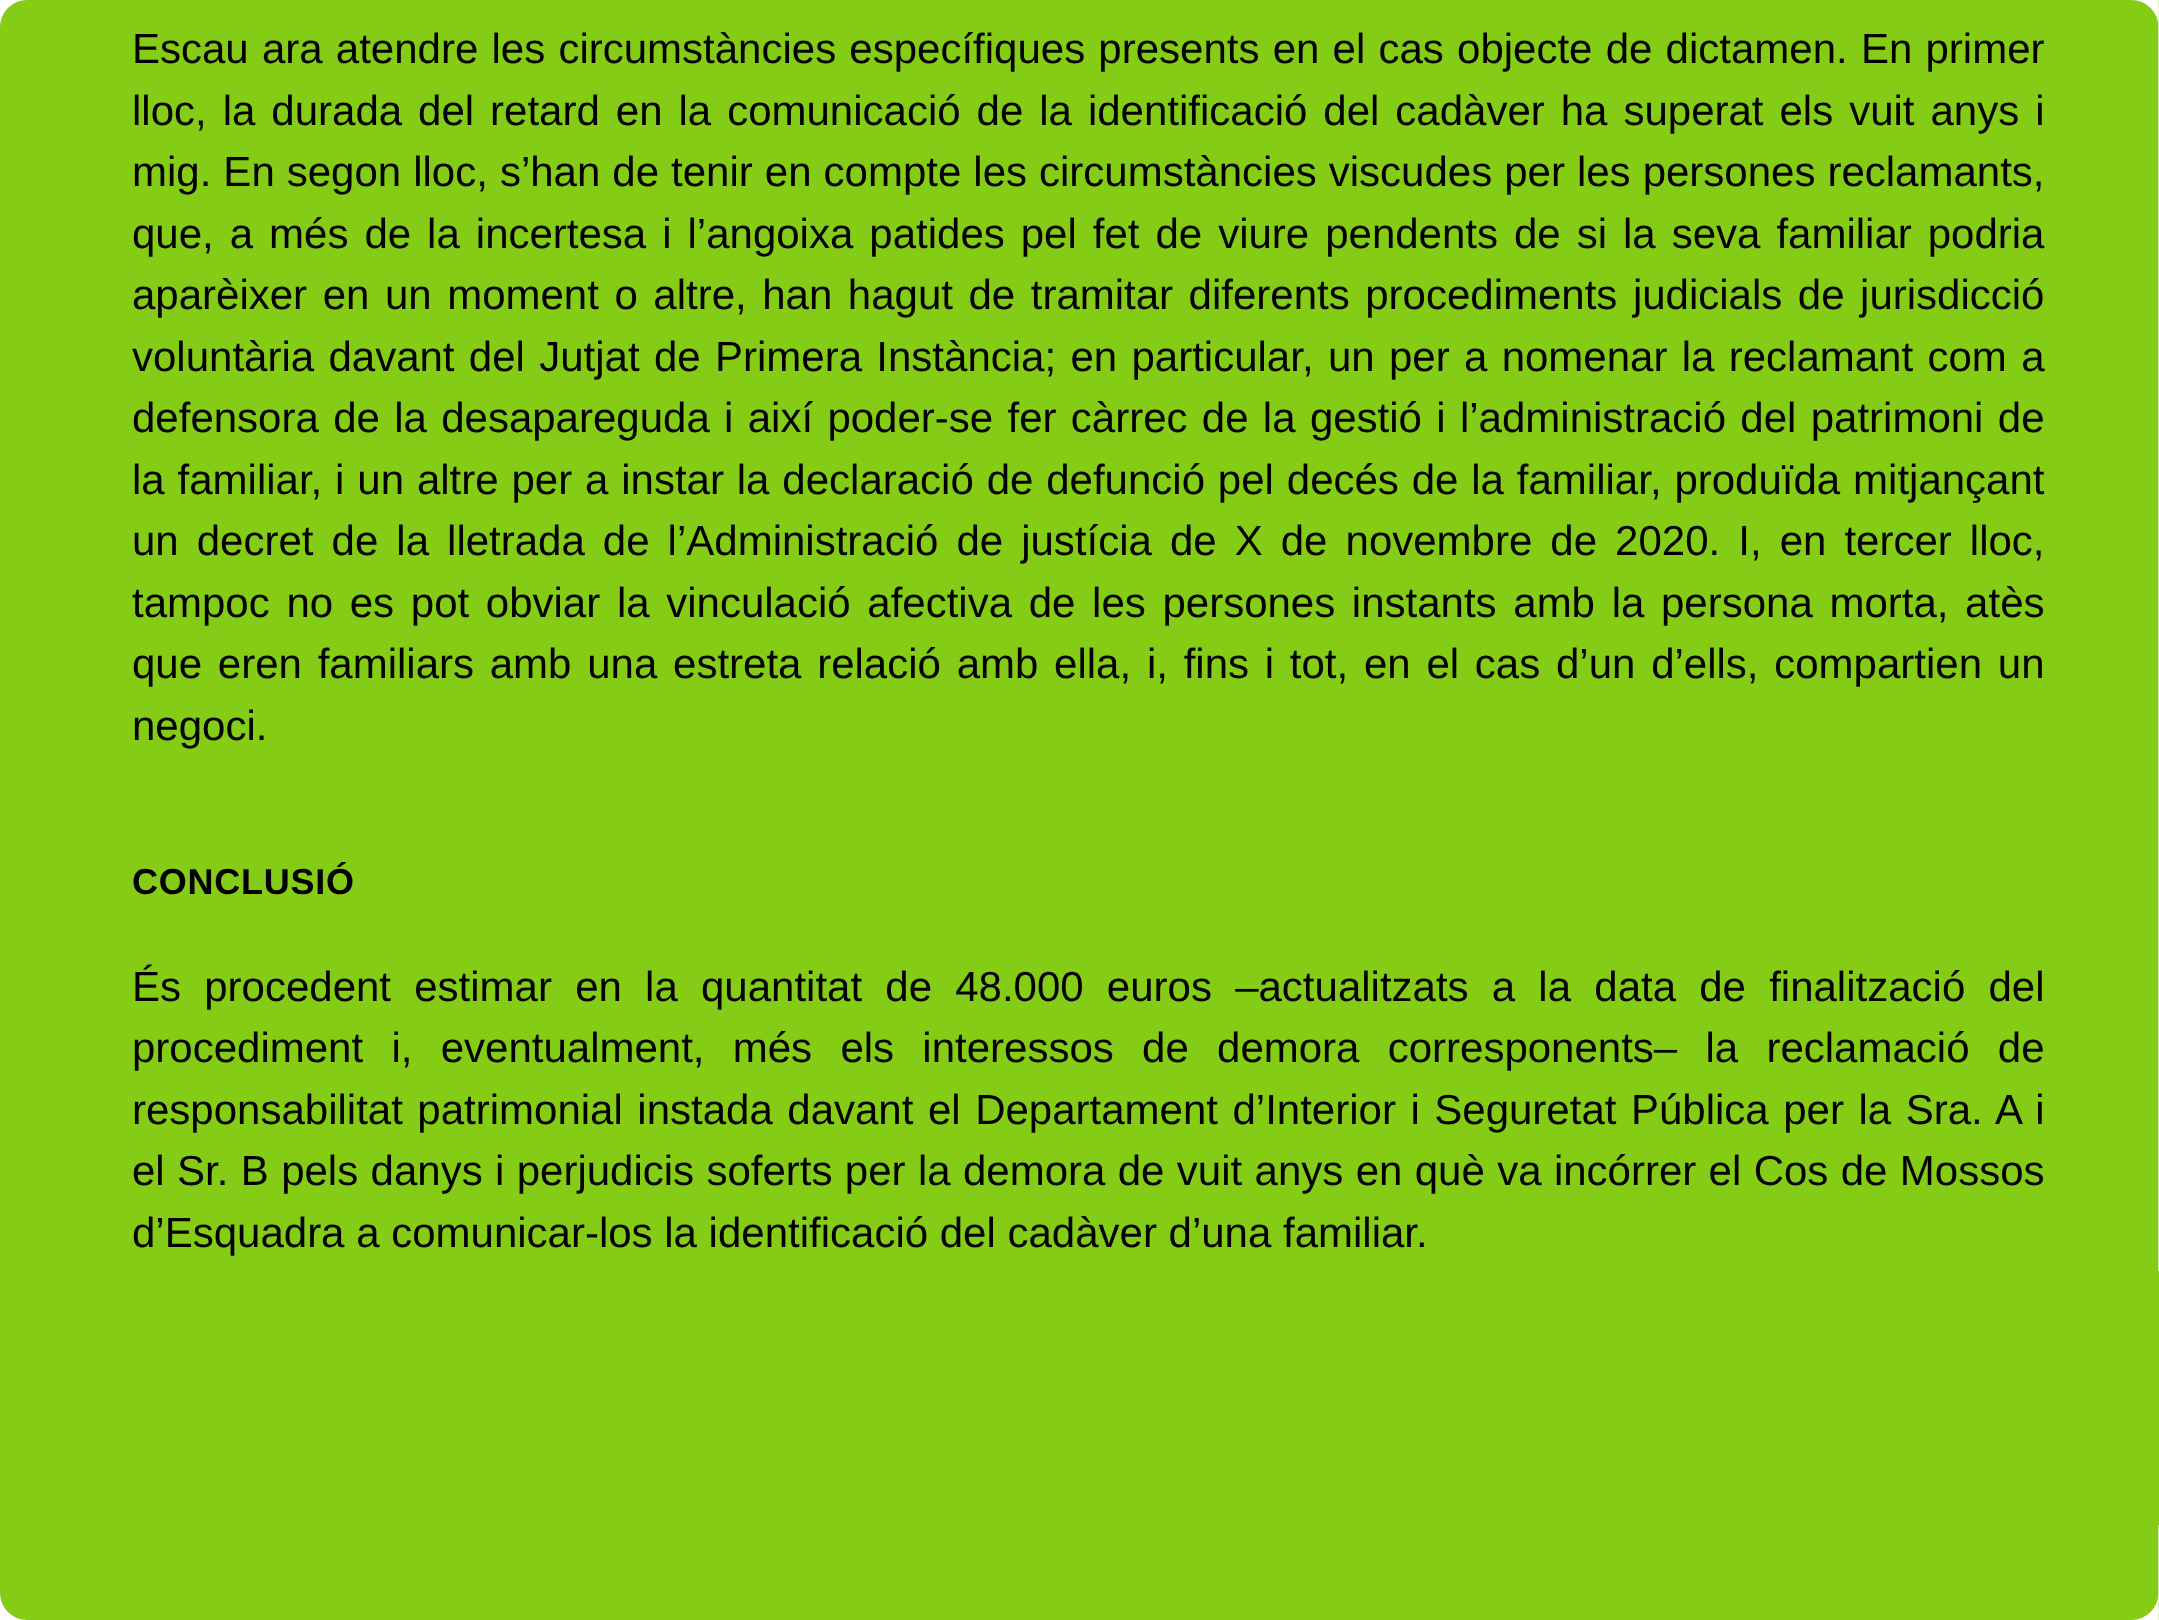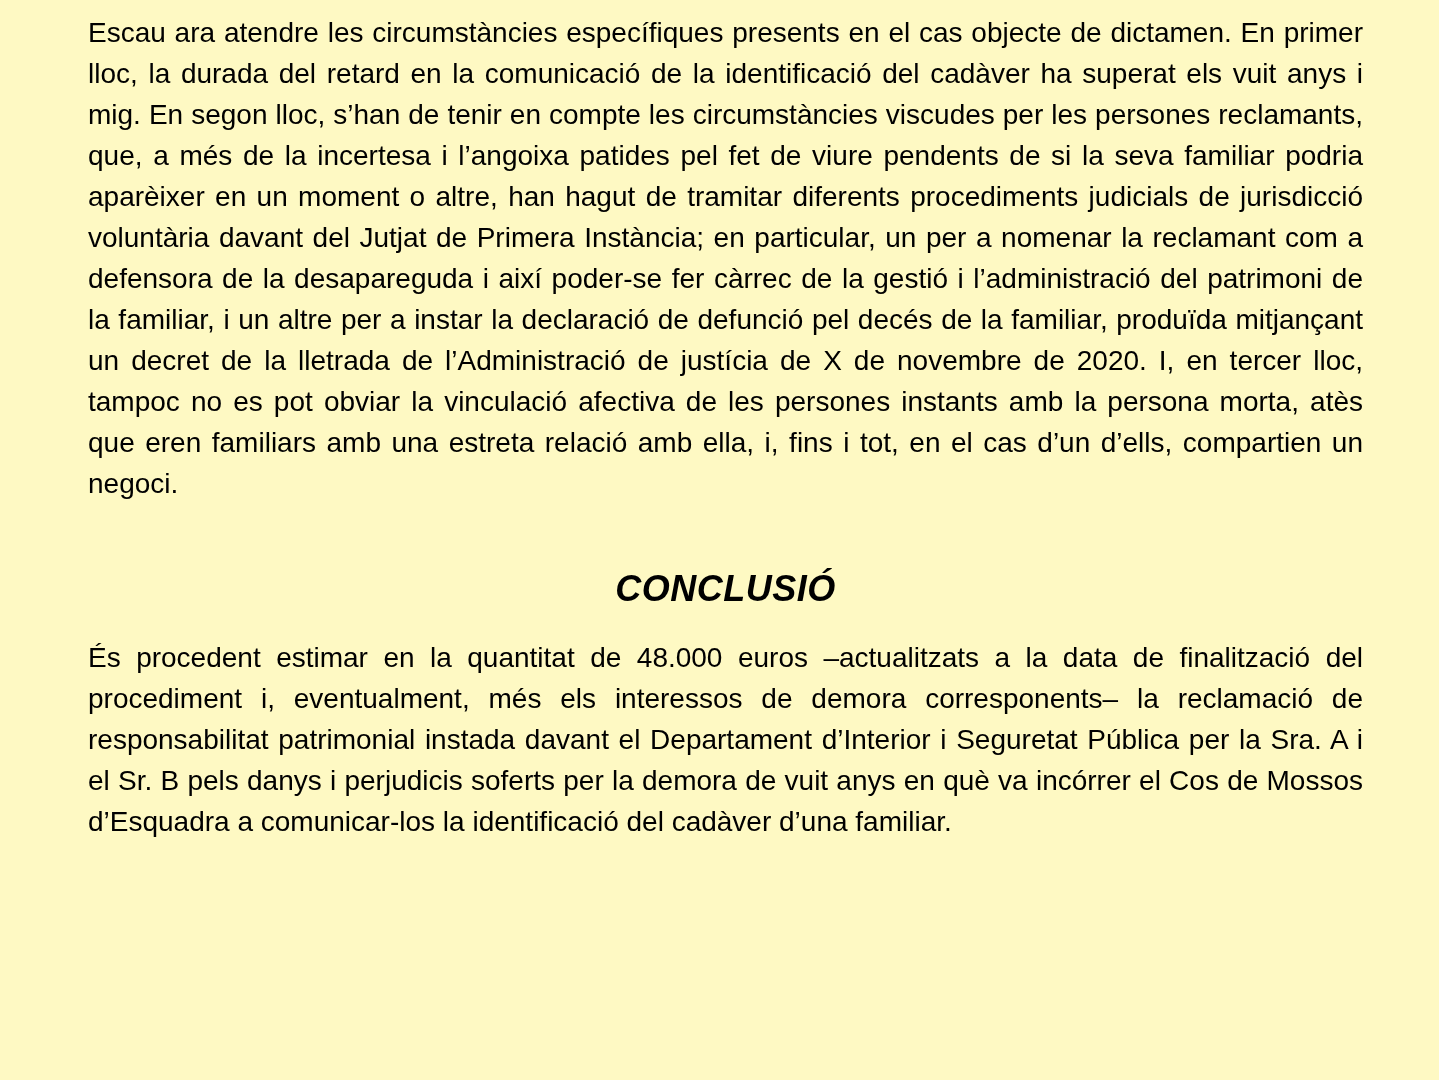--- a/index.html
+++ b/index.html
@@ -5,42 +5,42 @@
   html, body {
     margin: 0;
     padding: 0;
     background: #ffffff;
   }
   .page {
     position: relative;
     width: 1439px;
     height: 1080px;
     margin: 0 auto;
-    background: #fef9c3;
+    background: #84cc16;
     color: #000000;
     font-family: "Liberation Sans", sans-serif;
     font-size: 28px;
     line-height: 41px;
     box-sizing: border-box;
     padding: 12px 76px 0 88px;
     overflow: hidden;
+    border-radius: 18px;
   }
   .page p.body-paragraph {
     margin: 0 0 23px 0;
     text-align: justify;
     text-justify: inter-word;
   }
   .page h2.doc-heading {
-    font-size: 36px;
+    font-size: 24px;
     line-height: 41px;
     font-weight: bold;
     margin: 64px 0 28px 0;
-    text-align: center;
+    text-align: left;
     letter-spacing: 0.5px;
-    font-style: italic;
   }
 </style>
 </head>
 <body>
 
 <div class="page">
   <p class="body-paragraph">Escau ara atendre les circumstàncies específiques presents en el cas objecte de dictamen. En primer lloc, la durada del retard en la comunicació de la identificació del cadàver ha superat els vuit anys i mig. En segon lloc, s’han de tenir en compte les circumstàncies viscudes per les persones reclamants, que, a més de la incertesa i l’angoixa patides pel fet de viure pendents de si la seva familiar podria aparèixer en un moment o altre, han hagut de tramitar diferents procediments judicials de jurisdicció voluntària davant del Jutjat de Primera Instància; en particular, un per a nomenar la reclamant com a defensora de la desapareguda i així poder-se fer càrrec de la gestió i l’administració del patrimoni de la familiar, i un altre per a instar la declaració de defunció pel decés de la familiar, produïda mitjançant un decret de la lletrada de l’Administració de justícia de X de novembre de 2020. I, en tercer lloc, tampoc no es pot obviar la vinculació afectiva de les persones instants amb la persona morta, atès que eren familiars amb una estreta relació amb ella, i, fins i tot, en el cas d’un d’ells, compartien un negoci.</p>
 
 
   <h2 class="doc-heading">CONCLUSIÓ</h2>

